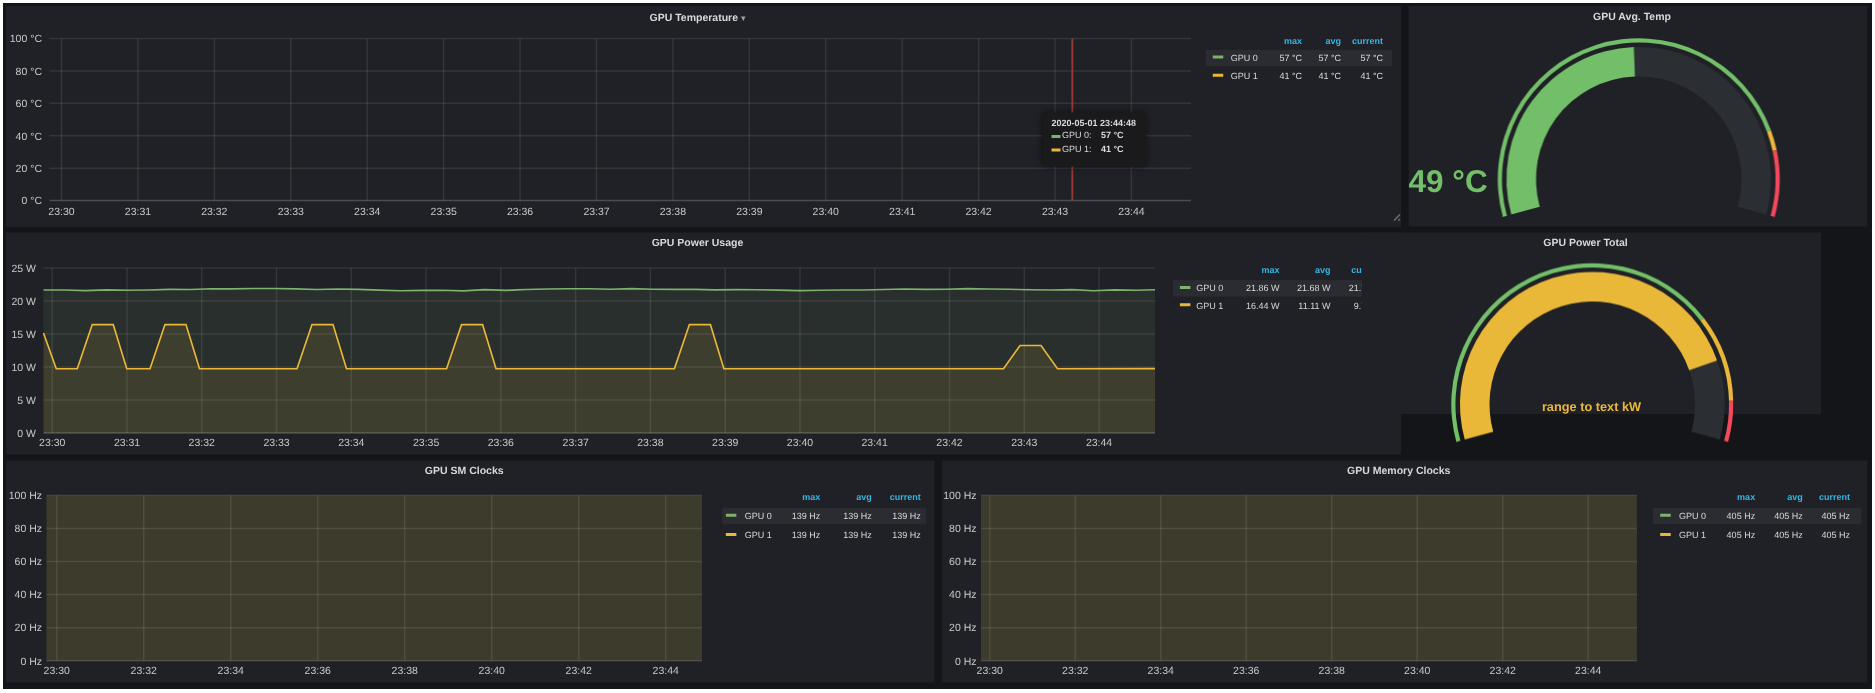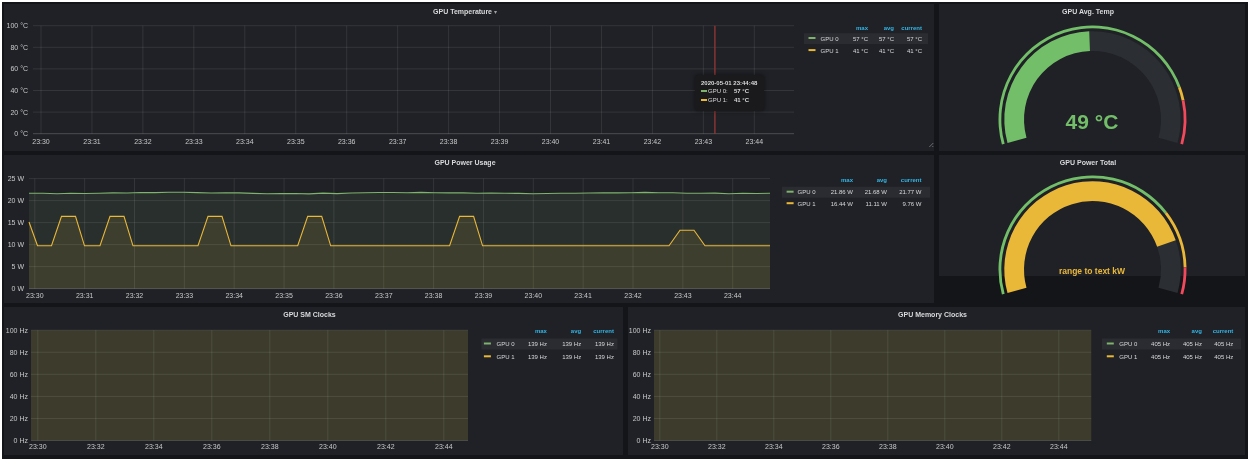--- a/index.html
+++ b/index.html
@@ -76,21 +76,21 @@
     </div>
     <div class="panel" style="left:937px;top:2px;width:306px;height:147px">
       <svg width="306" height="147" viewBox="0 0 306 147">
         <path d="M62.92 140.62 A94.00 94.00 0 0 1 241.62 82.78 L239.00 83.75 A91.20 91.20 0 0 0 65.62 139.87 Z" fill="#73bf69"></path>
         <path d="M241.62 82.78 A94.00 94.00 0 0 1 245.47 96.07 L242.73 96.65 A91.20 91.20 0 0 0 239.00 83.75 Z" fill="#eab839"></path>
         <path d="M245.47 96.07 A94.00 94.00 0 0 1 244.08 140.62 L241.38 139.87 A91.20 91.20 0 0 0 242.73 96.65 Z" fill="#f2495c"></path>
         <path d="M150.25 27.36 A88.20 88.20 0 0 1 238.49 139.07 L219.51 133.81 A68.50 68.50 0 0 0 150.98 47.05 Z" fill="#2b2e33"></path>
         <path d="M68.51 139.07 A88.20 88.20 0 0 1 150.25 27.36 L150.98 47.05 A68.50 68.50 0 0 0 87.49 133.81 Z" fill="#73bf69"></path>
       </svg>
       <div class="ptitle">GPU Avg. Temp</div>
-      <div style="position:absolute;left:0;right:0;top:106px;text-align:center;font-size:21px;font-weight:bold;color:#73bf69">49 °C</div>
+      <div style="position:absolute;left:0;right:0;top:106px;text-align:left;font-size:21px;font-weight:bold;color:#73bf69">49 °C</div>
     </div>
     <div class="panel" style="left:2px;top:153px;width:930px;height:148px">
       <svg width="930" height="148" viewBox="0 0 930 148">
         <path d="M25.0 38.3 L39.0 38.3 L53.0 38.7 L67.0 38.3 L81.0 38.5 L95.0 38.3 L109.0 37.9 L123.0 38.0 L137.0 37.5 L151.0 37.6 L165.0 37.3 L179.0 37.3 L193.0 37.6 L207.0 38.0 L221.0 37.7 L235.0 37.9 L249.0 38.4 L263.0 38.8 L277.0 38.6 L291.0 38.5 L305.0 38.9 L319.0 38.1 L333.0 38.6 L347.0 38.0 L361.0 37.7 L375.0 37.5 L389.0 37.5 L403.0 37.8 L417.0 37.4 L431.0 37.8 L445.0 37.9 L459.0 37.9 L473.0 38.2 L487.0 38.1 L501.0 38.2 L515.0 38.4 L529.0 38.7 L543.0 38.5 L557.0 38.3 L571.0 38.3 L585.0 38.0 L599.0 37.7 L613.0 37.9 L627.0 37.8 L641.0 37.4 L655.0 37.7 L669.0 37.8 L683.0 38.2 L697.0 38.3 L711.0 38.1 L725.0 38.8 L739.0 38.3 L753.0 38.5 L766.0 38.2 L766 133.6 L25 133.6 Z" fill="rgba(126,178,109,0.10)"></path>
         <path d="M25.0 67.0 L27.5 74.0 L33.5 90.8 L47.5 90.8 L57.5 61.4 L71.5 61.4 L80.5 90.8 L96.0 90.8 L106.0 61.4 L120.0 61.4 L129.0 90.8 L194.0 90.8 L204.0 61.4 L218.0 61.4 L227.0 90.8 L293.7 90.8 L303.7 61.4 L317.7 61.4 L326.7 90.8 L445.6 90.8 L455.6 61.4 L469.6 61.4 L478.6 90.8 L665.0 90.8 L676.0 75.3 L690.0 75.3 L701.0 90.8 L766.0 90.7 L766 133.6 L25 133.6 Z" fill="rgba(234,184,57,0.11)"></path>
         <line x1="25.00" y1="23.60" x2="766.00" y2="23.60" stroke="rgba(255,255,255,0.09)" stroke-width="1"></line>
         <line x1="25.00" y1="45.60" x2="766.00" y2="45.60" stroke="rgba(255,255,255,0.09)" stroke-width="1"></line>
         <line x1="25.00" y1="67.60" x2="766.00" y2="67.60" stroke="rgba(255,255,255,0.09)" stroke-width="1"></line>
         <line x1="25.00" y1="89.60" x2="766.00" y2="89.60" stroke="rgba(255,255,255,0.09)" stroke-width="1"></line>
         <line x1="25.00" y1="111.60" x2="766.00" y2="111.60" stroke="rgba(255,255,255,0.09)" stroke-width="1"></line>
@@ -143,21 +143,21 @@
         <text x="883.0" y="39.2" text-anchor="end" font-family="Liberation Sans, sans-serif" font-size="6" fill="#d8d9da">21.68 W</text>
         <text x="917.5" y="39.2" text-anchor="end" font-family="Liberation Sans, sans-serif" font-size="6" fill="#d8d9da">21.77 W</text>
         <line x1="782.60" y1="48.20" x2="789.60" y2="48.20" stroke="#eab839" stroke-width="2"></line>
         <text x="793.5" y="50.7" text-anchor="start" font-family="Liberation Sans, sans-serif" font-size="6" fill="#d8d9da">GPU 1</text>
         <text x="849.0" y="50.7" text-anchor="end" font-family="Liberation Sans, sans-serif" font-size="6" fill="#d8d9da">16.44 W</text>
         <text x="883.0" y="50.7" text-anchor="end" font-family="Liberation Sans, sans-serif" font-size="6" fill="#d8d9da">11.11 W</text>
         <text x="917.5" y="50.7" text-anchor="end" font-family="Liberation Sans, sans-serif" font-size="6" fill="#d8d9da">9.76 W</text>
       </svg>
       <div class="ptitle">GPU Power Usage</div>
     </div>
-    <div class="panel" style="left:937px;top:153px;width:306px;height:121px">
+    <div class="panel" style="left:906px;top:153px;width:306px;height:121px">
       <svg width="306" height="148" viewBox="0 0 306 148">
         <path d="M62.92 139.62 A94.00 94.00 0 0 1 227.90 57.05 L225.69 58.76 A91.20 91.20 0 0 0 65.62 138.87 Z" fill="#73bf69"></path>
         <path d="M227.90 57.05 A94.00 94.00 0 0 1 247.47 112.24 L244.67 112.30 A91.20 91.20 0 0 0 225.69 58.76 Z" fill="#eab839"></path>
         <path d="M247.47 112.24 A94.00 94.00 0 0 1 244.08 139.62 L241.38 138.87 A91.20 91.20 0 0 0 244.67 112.30 Z" fill="#f2495c"></path>
         <path d="M236.74 85.33 A88.20 88.20 0 0 1 238.49 138.07 L219.51 132.81 A68.50 68.50 0 0 0 218.14 91.84 Z" fill="#2b2e33"></path>
         <path d="M68.51 138.07 A88.20 88.20 0 0 1 236.74 85.33 L218.14 91.84 A68.50 68.50 0 0 0 87.49 132.81 Z" fill="#eab839"></path>
       </svg>
       <div class="ptitle">GPU Power Total</div>
       <div style="position:absolute;left:0;right:0;top:111px;text-align:center;font-size:8.5px;font-weight:bold;color:#eab839">range to text kW</div>
     </div>

